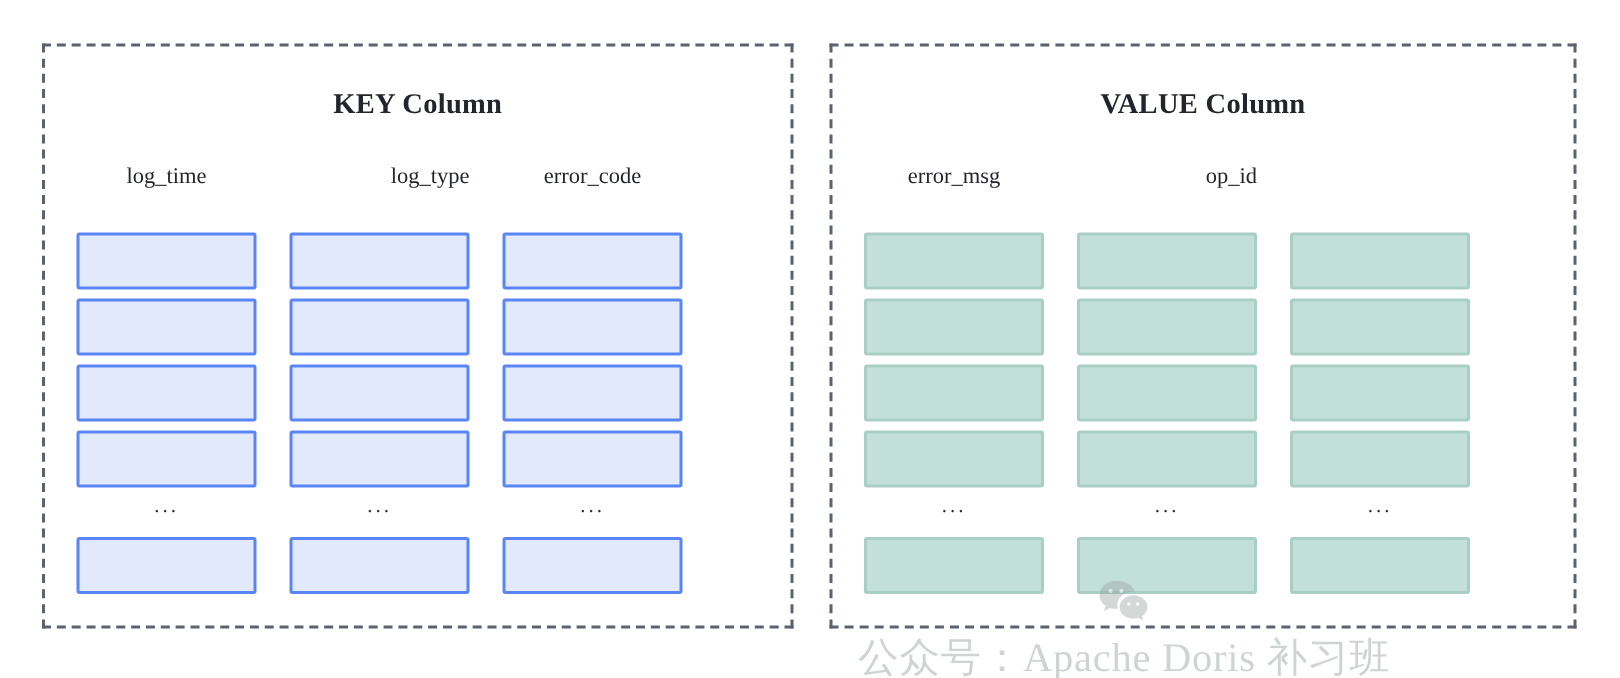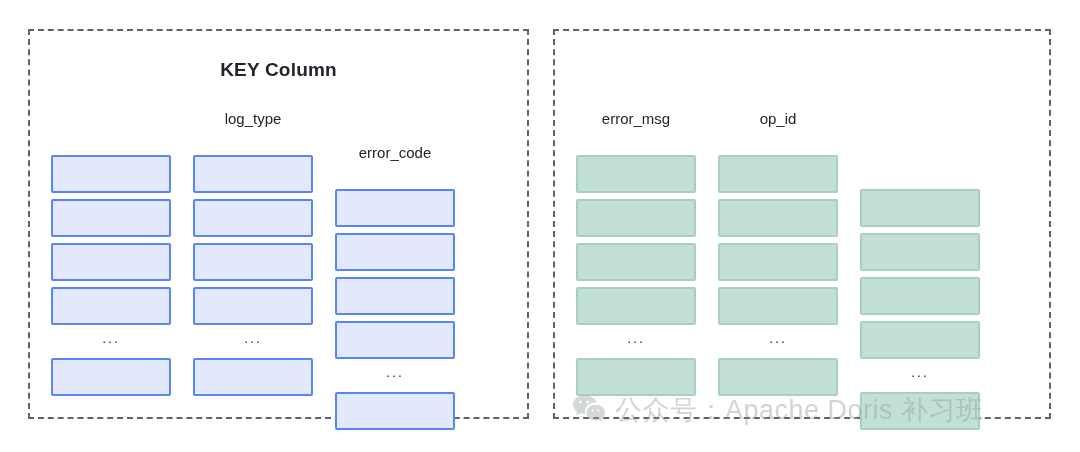--- a/index.html
+++ b/index.html
@@ -14,20 +14,21 @@
     overflow: hidden;
     font-family: "Liberation Sans", "DejaVu Sans", sans-serif;
     color: #23252c;
   }
 
   .canvas {
     position: absolute;
     inset: 0;
     width: 1080px;
     height: 326px;
+    font-family: Liberation Serif, serif;
   }
 
   
   .panel {
     position: absolute;
     box-sizing: border-box;
     border: 2px dashed #5c636e;
     background: transparent;
   }
   #panel-key   { left: 28px;  top: 29px; width: 501px; height: 390px; }
@@ -60,22 +61,22 @@
     width: 120px;
     text-align: center;
     font-size: 15px;
     font-weight: normal;
     color: #23252c;
     white-space: nowrap;
   }
 
   
   .c0 { left: 21px;  }
-  .c1 { left: 163px; }
-  .c2 { left: 305px; margin-top: 34px; }
+  .c1 { left: 163px; text-align: right; }
+  .c2 { left: 305px; }
 
   
   .cell {
     position: absolute;
     box-sizing: border-box;
     width: 120px;
     height: 38px;
     border-width: 2px;
     border-style: solid;
     border-radius: 2px;
@@ -109,24 +110,25 @@
     user-select: none;
   }
 
   
   #watermark {
     position: absolute;
     left: 572px;
     top: 386px;
     height: 38px;
     display: flex;
-    align-items: flex-end;
+    align-items: center;
     gap: 9px;
     opacity: .42;
     pointer-events: none;
+    flex-direction: column;
   }
   #watermark .wm-text {
     font-size: 27px;
     line-height: 1;
     color: #8f9a96;
     white-space: nowrap;
     letter-spacing: .5px;
   }
   #watermark .wm-icon {
     flex: 0 0 auto;
@@ -138,20 +140,21 @@
 </head>
 <body>
 
 <div class="canvas">
 
   <div class="panel" id="panel-key">
 
     <div class="panel-title">KEY Column</div>
 
     <div class="col-headers">
+      <div class="col-header c0">log_time</div>
       <div class="col-header c1">log_type</div>
       <div class="col-header c2">error_code</div>
     </div>
 
     <div class="cell key c0 r0"></div>
     <div class="cell key c0 r1"></div>
     <div class="cell key c0 r2"></div>
     <div class="cell key c0 r3"></div>
     <div class="ellipsis c0">...</div>
     <div class="cell key c0 r4"></div>
@@ -166,20 +169,21 @@
     <div class="cell key c2 r0"></div>
     <div class="cell key c2 r1"></div>
     <div class="cell key c2 r2"></div>
     <div class="cell key c2 r3"></div>
     <div class="ellipsis c2">...</div>
     <div class="cell key c2 r4"></div>
   </div>
 
   <div class="panel" id="panel-value">
 
+    <div class="panel-title">VALUE Column</div>
 
     <div class="col-headers">
       <div class="col-header c1">op_id</div>
       <div class="col-header c0">error_msg</div>
     </div>
 
     <div class="cell value c0 r0"></div>
     <div class="cell value c0 r1"></div>
     <div class="cell value c0 r2"></div>
     <div class="cell value c0 r3"></div>

